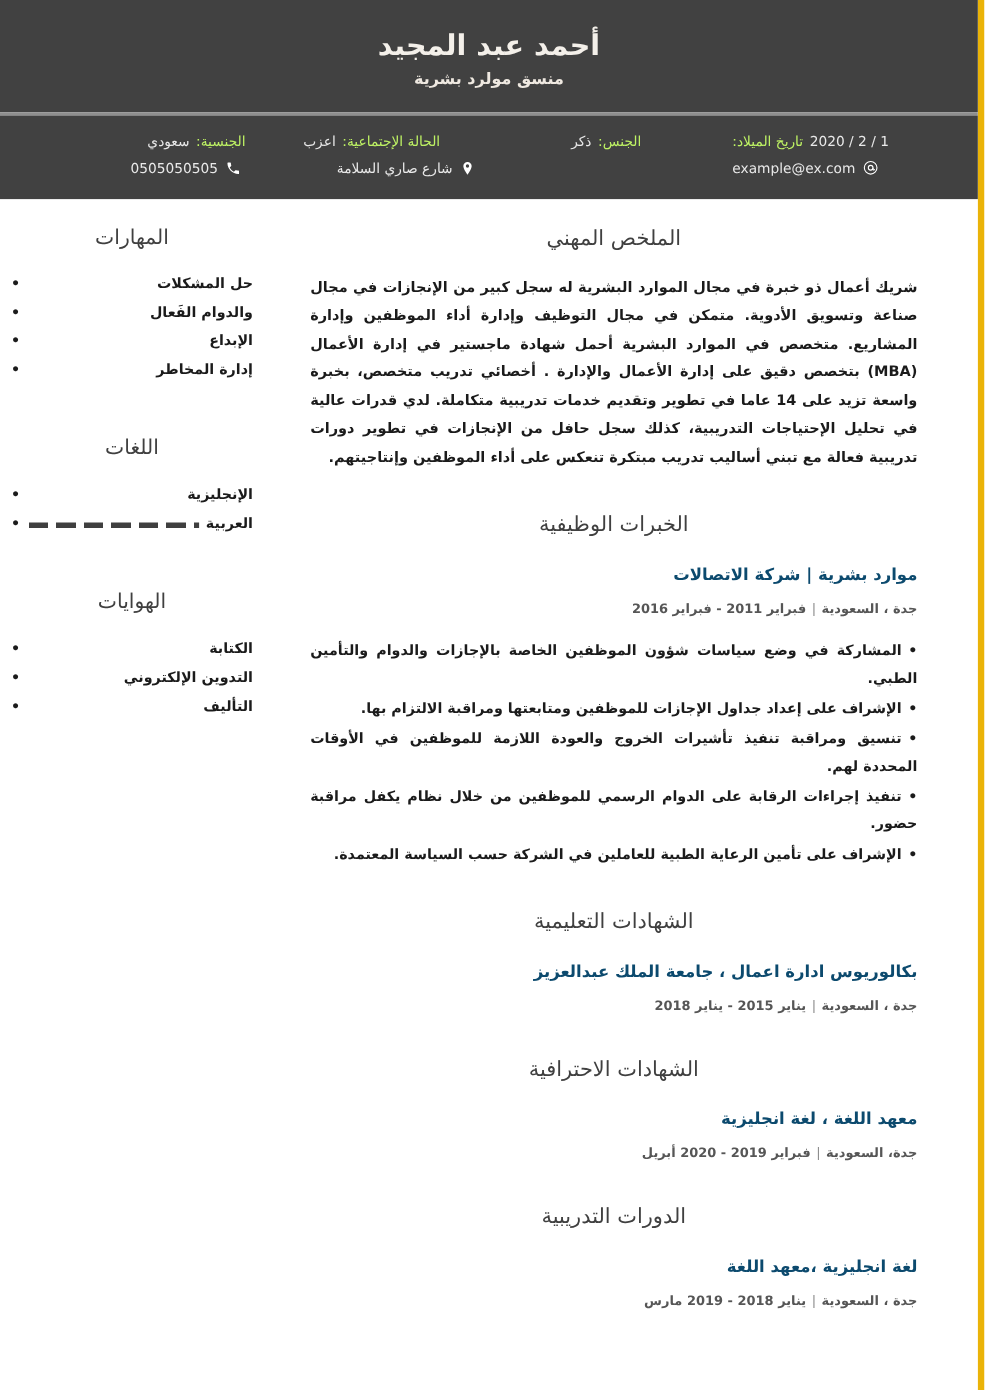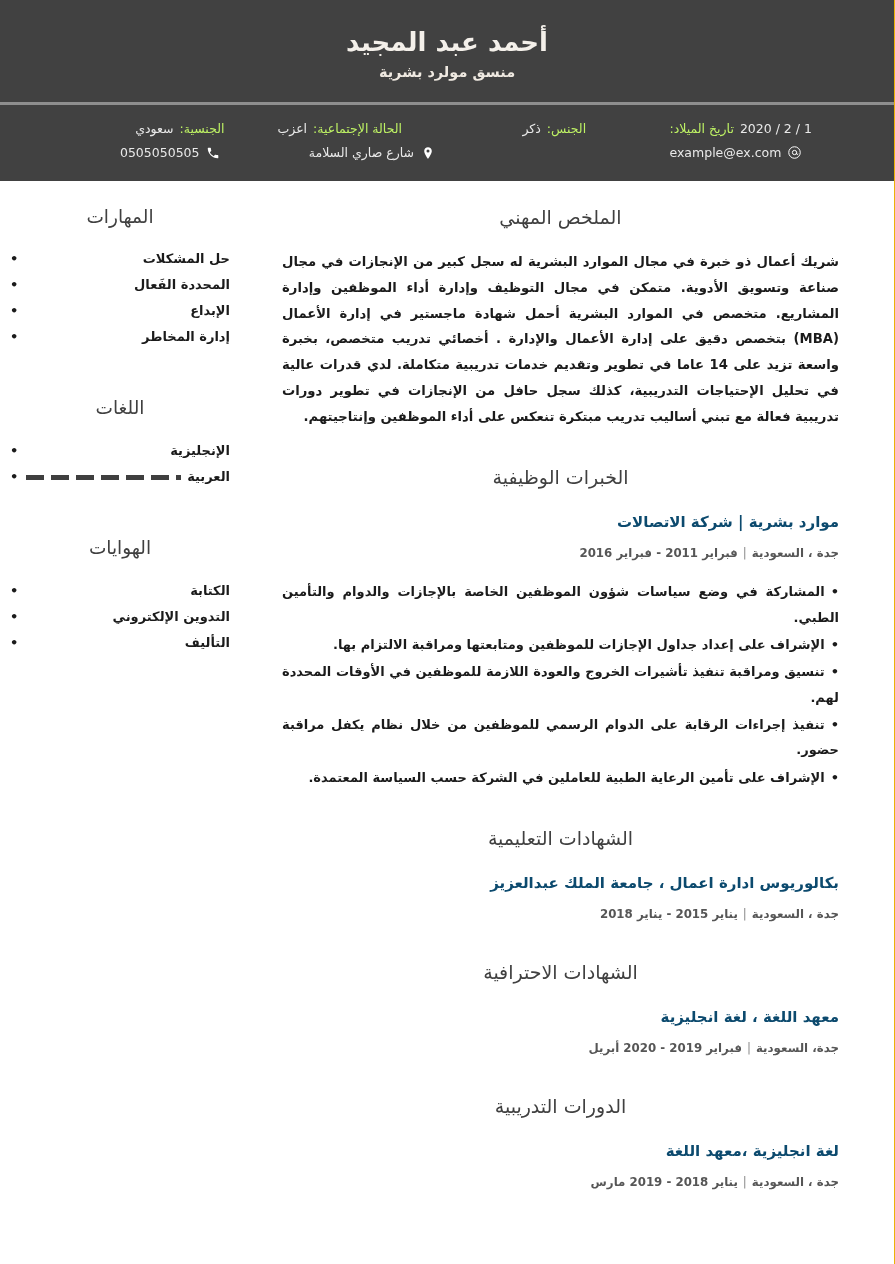--- a/index.html
+++ b/index.html
@@ -12,21 +12,21 @@
   body {
     font-family: "DejaVu Sans", "Liberation Sans", sans-serif;
     color: #1b1b1b;
   }
   .page {
     position: relative;
     width: 895px;
     height: 1264px;
     background: #ffffff;
     overflow: hidden;
-    border-right: 1px solid #eab308;
+    border-right: 6px solid #eab308;
   }
 
   
   .header {
     background: #414141;
     color: #ffffff;
     padding: 16px 0 0 0;
   }
   .header-name {
     text-align: center;
@@ -396,21 +396,21 @@
       </div>
 
     </div>
 
     <div class="sidebar">
 
       <div class="sec-block">
         <h2 class="sec-title">المهارات</h2>
         <ul class="dotlist">
           <li>حل المشكلات</li>
-          <li>المحددة الفَعال</li>
+          <li>والدوام الفَعال</li>
           <li>الإبداع</li>
           <li>إدارة المخاطر</li>
         </ul>
       </div>
 
       <div class="sec-block">
         <h2 class="sec-title">اللغات</h2>
         <ul class="dotlist">
           <li>الإنجليزية</li>
           <li>

